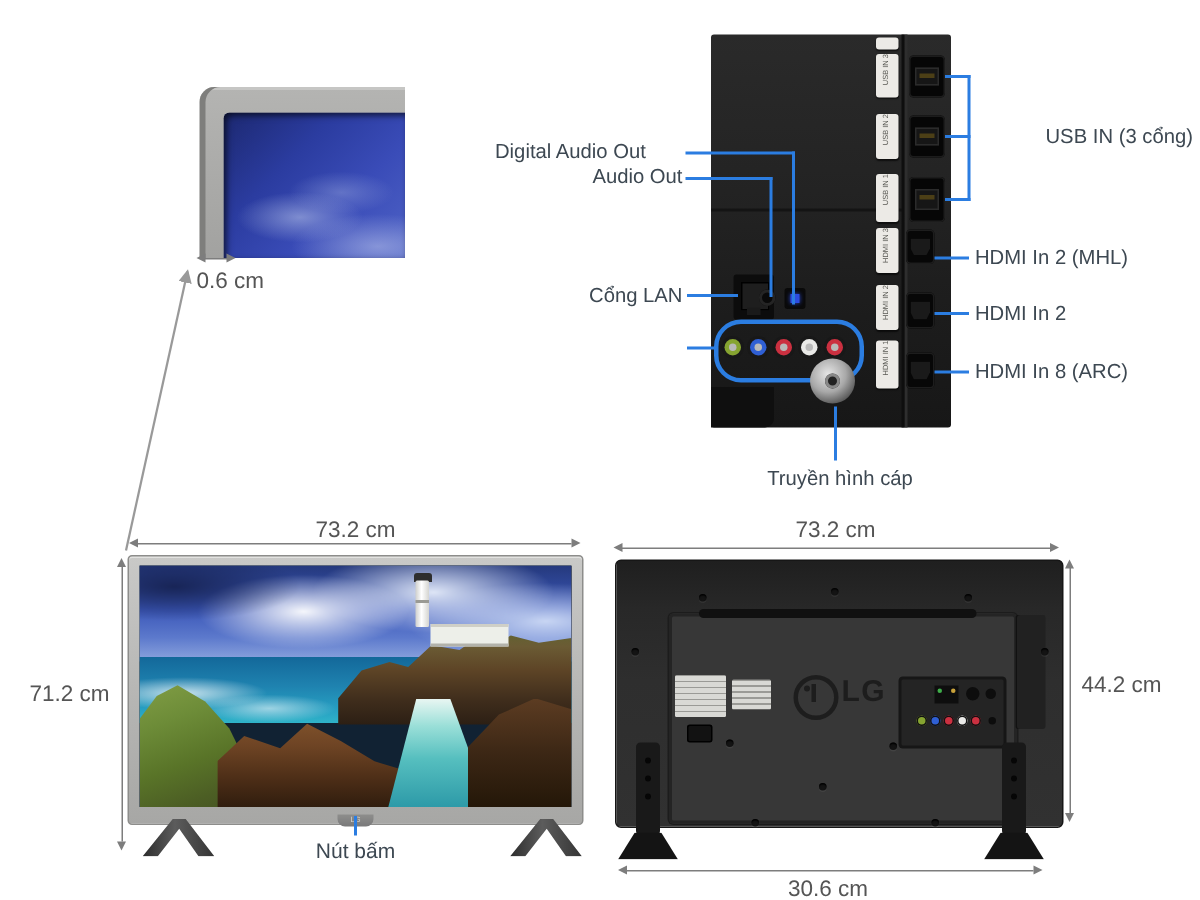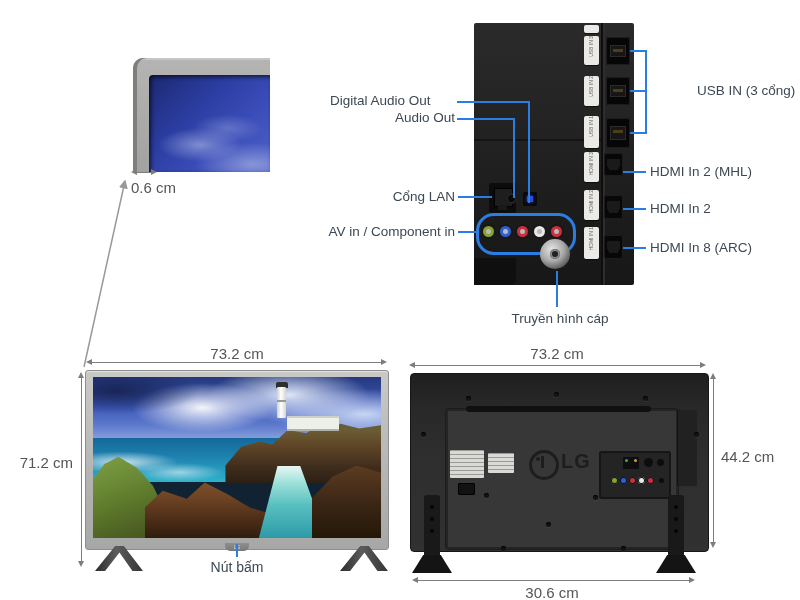--- a/index.html
+++ b/index.html
@@ -231,21 +231,20 @@
   <div class="bl" style="left:630px;top:132px;width:17px;height:2px;"></div>
   <div class="bl" style="left:645px;top:50px;width:2px;height:84px;"></div>
   <div class="bl" style="left:623px;top:171px;width:23px;height:2px;"></div>
   <div class="bl" style="left:623px;top:208px;width:23px;height:2px;"></div>
   <div class="bl" style="left:623px;top:247px;width:23px;height:2px;"></div>
   <div class="bl" style="left:556px;top:271px;width:2px;height:36px;"></div>
 
   <div class="lbl" style="left:330px;top:93px;width:125px;text-align:left;">Digital Audio Out</div>
   <div class="lbl" style="left:330px;top:110px;width:125px;text-align:right;">Audio Out</div>
   <div class="lbl" style="left:330px;top:189px;width:125px;text-align:right;">Cổng LAN</div>
-  <div class="lbl" style="left:300px;top:224px;width:155px;text-align:right;">AV in / Component in</div>
   <div class="lbl" style="left:652px;top:83px;margin-left:45px;">USB IN (3 cổng)</div>
   <div class="lbl" style="left:650px;top:164px;">HDMI In 2 (MHL)</div>
   <div class="lbl" style="left:650px;top:201px;">HDMI In 2</div>
   <div class="lbl" style="left:650px;top:240px;">HDMI In 8 (ARC)</div>
   <div class="lbl" style="left:505px;top:311px;width:110px;text-align:center;">Truyền hình cáp</div>
 
   <div class="front-tv">
     <div class="scene">
       <div class="sky"></div>
       <div class="sea"></div>

